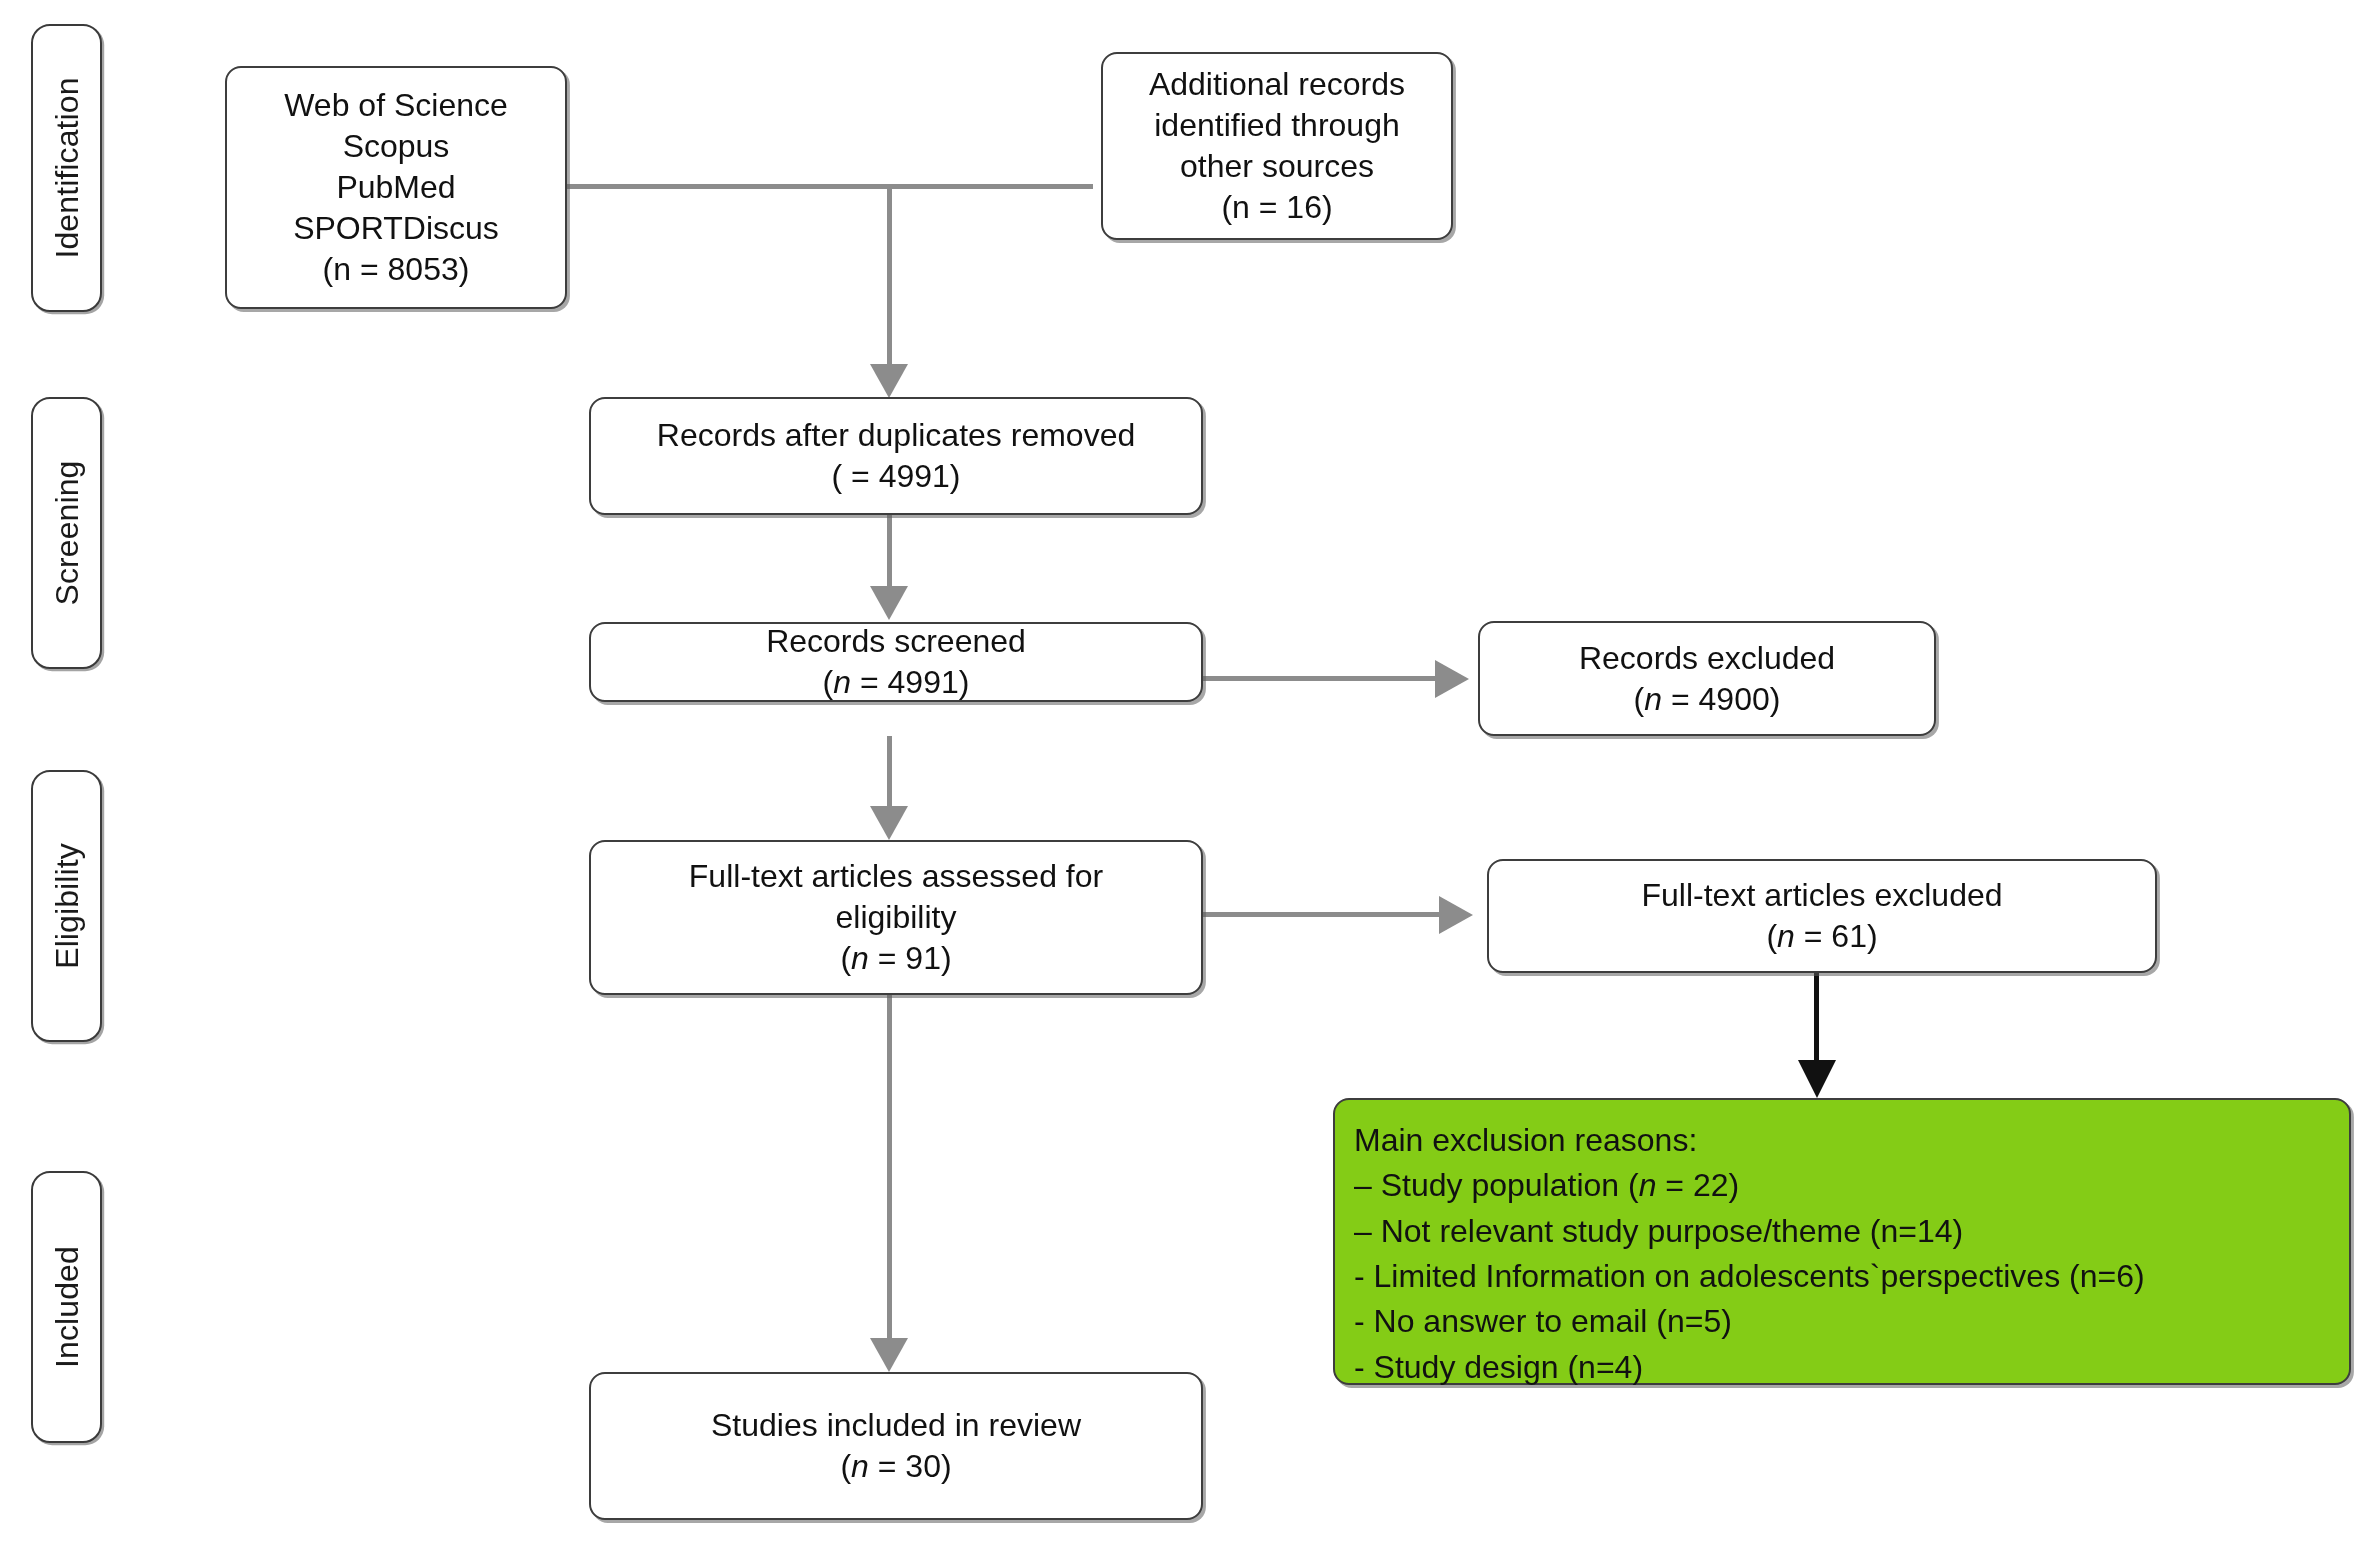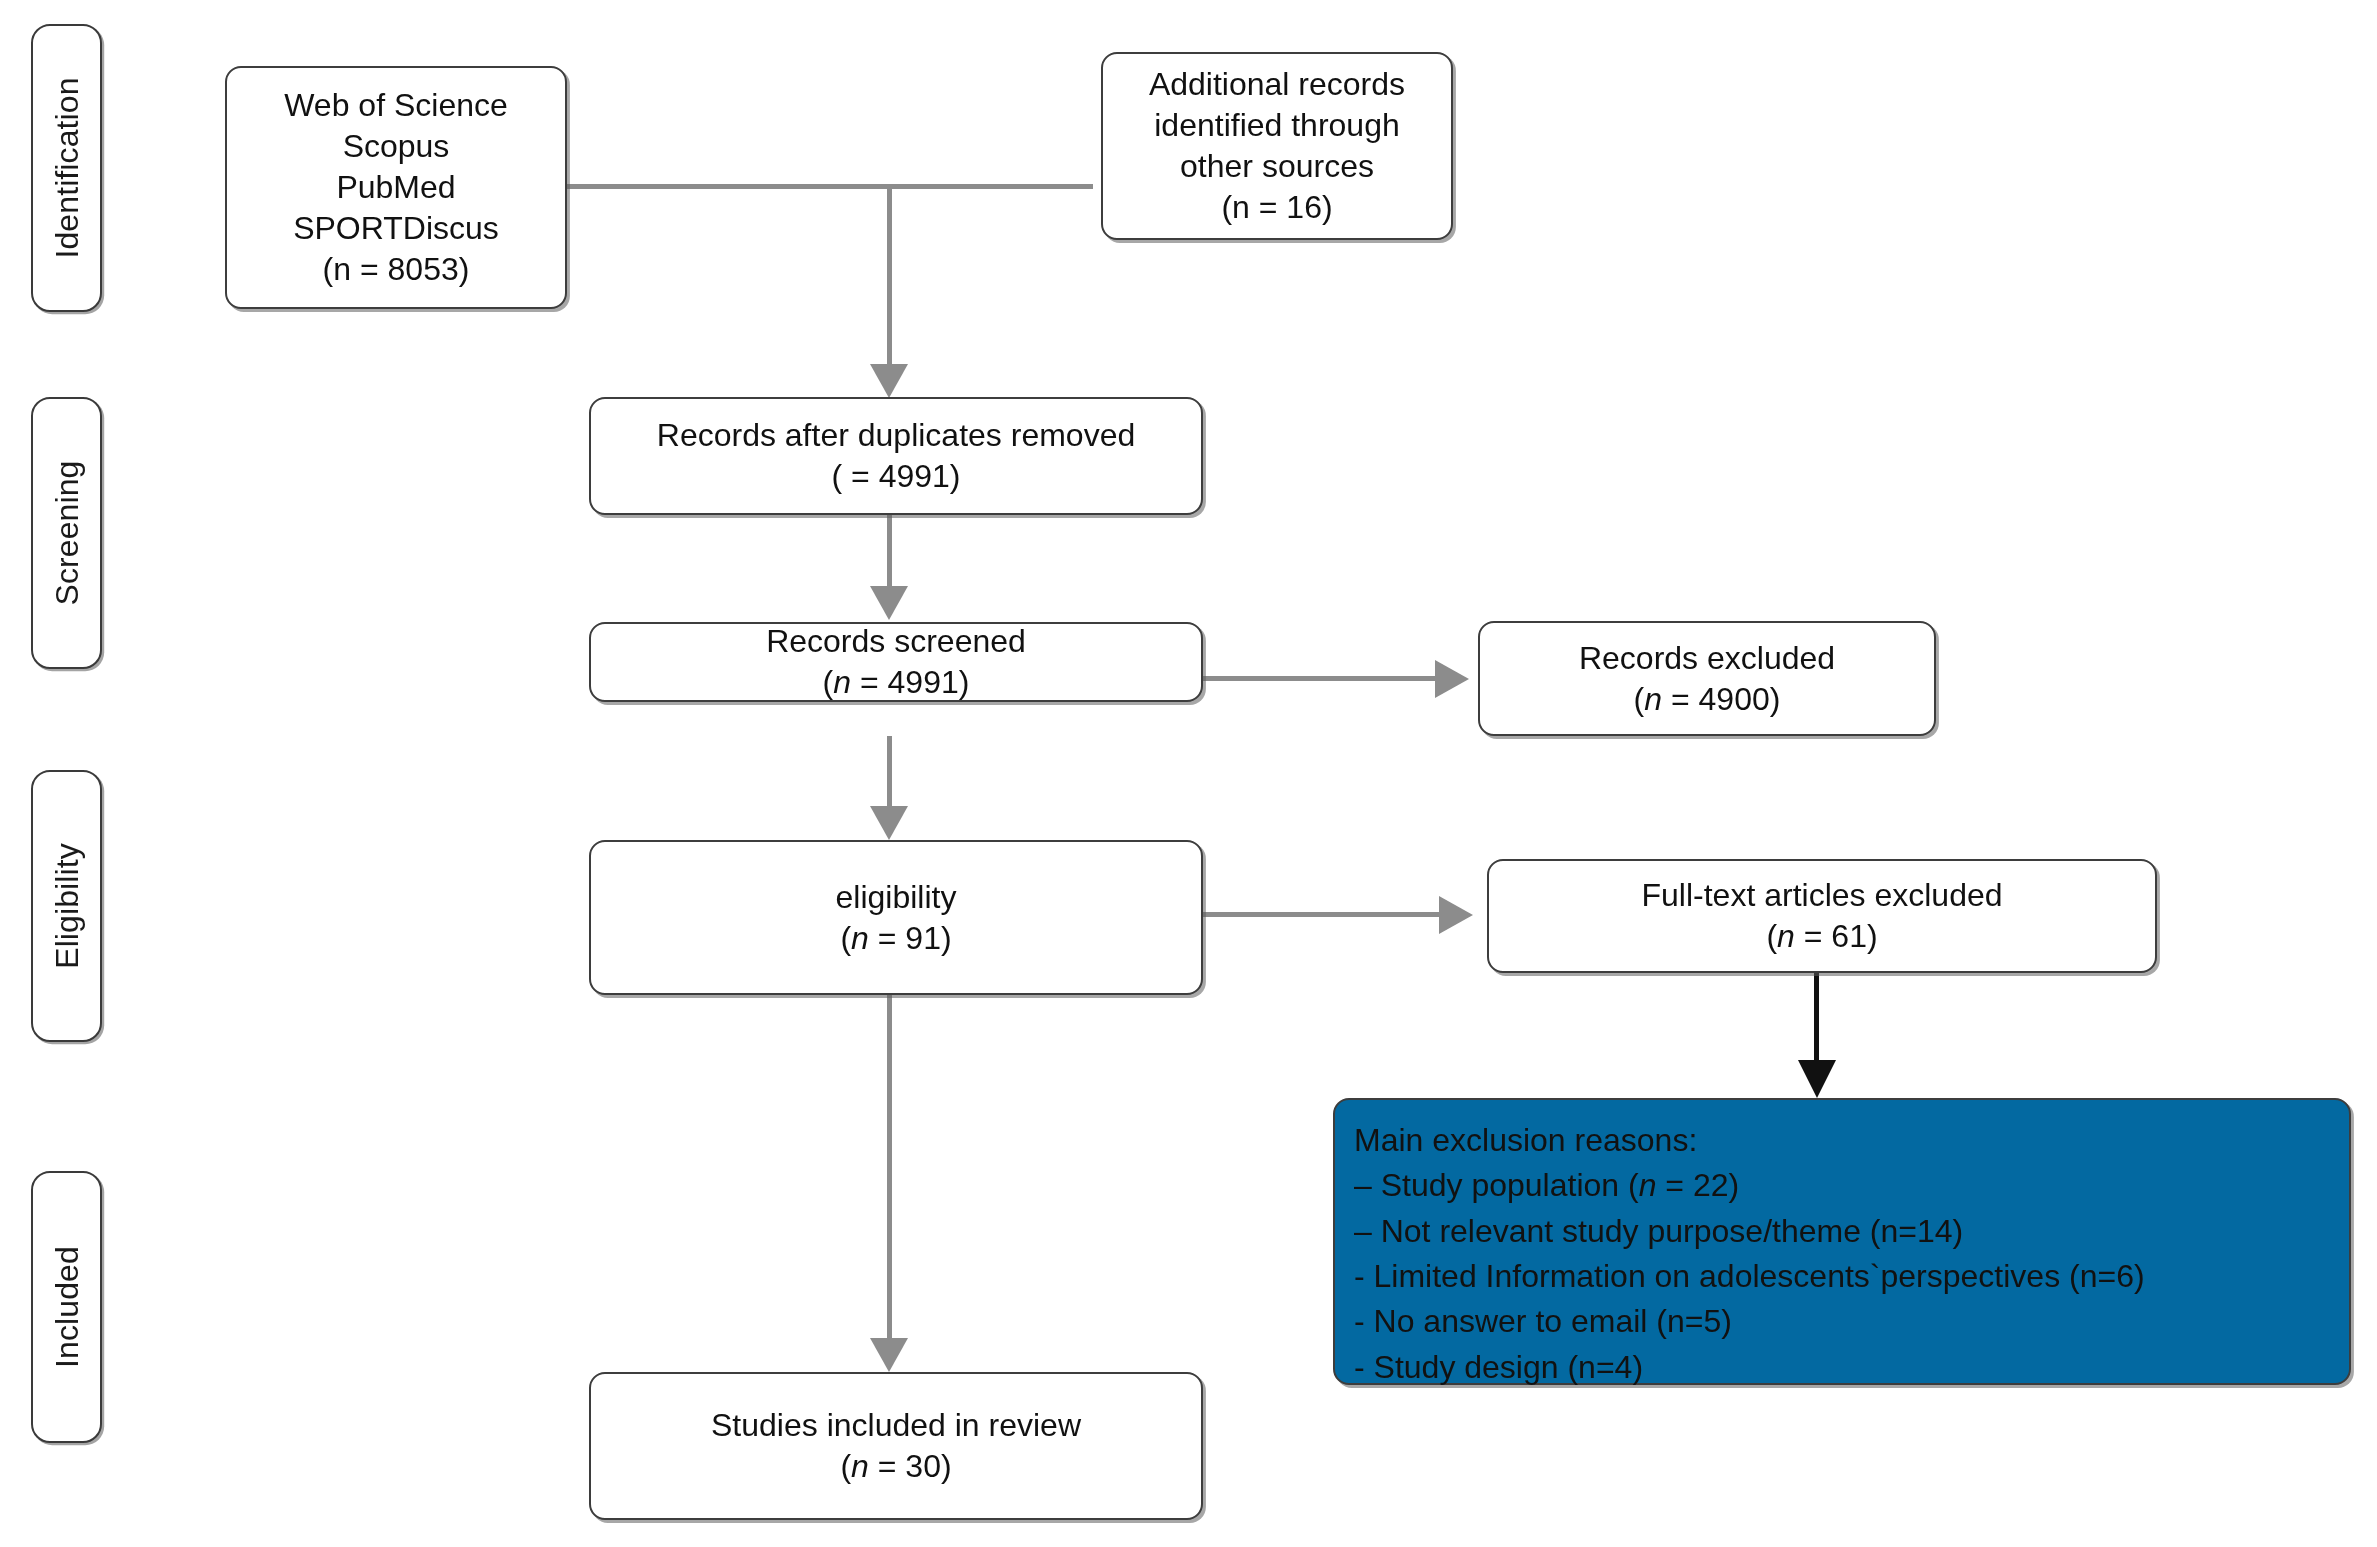--- a/index.html
+++ b/index.html
@@ -62,21 +62,21 @@
     display: block;
   }
   .ital { font-style: italic; }
 
   
   .reasons-box {
     position: absolute;
     box-sizing: border-box;
     border: 2.9px solid #3d3d3d;
     border-radius: 16px;
-    background: #0369a1;
+    background: #84cc16;
     box-shadow: 2.9px 2.9px 0 0 rgba(95,95,95,0.55);
     color: #111111;
     font-size: 32px;
     line-height: 1.42;
     padding: 17.7px 19px;
     text-align: left;
   }
   .reasons-box .line { display: block; white-space: nowrap; }
 
   
@@ -187,20 +187,21 @@
 
   <div class="flow-box" style="left:1470px; top:621px; width:458px; height:115px;">
     <span class="lines">
       <span class="line">Records excluded</span>
       <span class="line"><span>(</span><span class="ital">n</span><span> = 4900)</span></span>
     </span>
   </div>
 
   <div class="flow-box" style="left:581px; top:840px; width:614px; height:155px;">
     <span class="lines">
+      <span class="line">Full-text articles assessed for</span>
       <span class="line">eligibility</span>
       <span class="line"><span>(</span><span class="ital">n</span><span> = 91)</span></span>
     </span>
   </div>
 
   <div class="flow-box" style="left:1479px; top:859px; width:670px; height:114px;">
     <span class="lines">
       <span class="line">Full-text articles excluded</span>
       <span class="line"><span>(</span><span class="ital">n</span><span> = 61)</span></span>
     </span>

